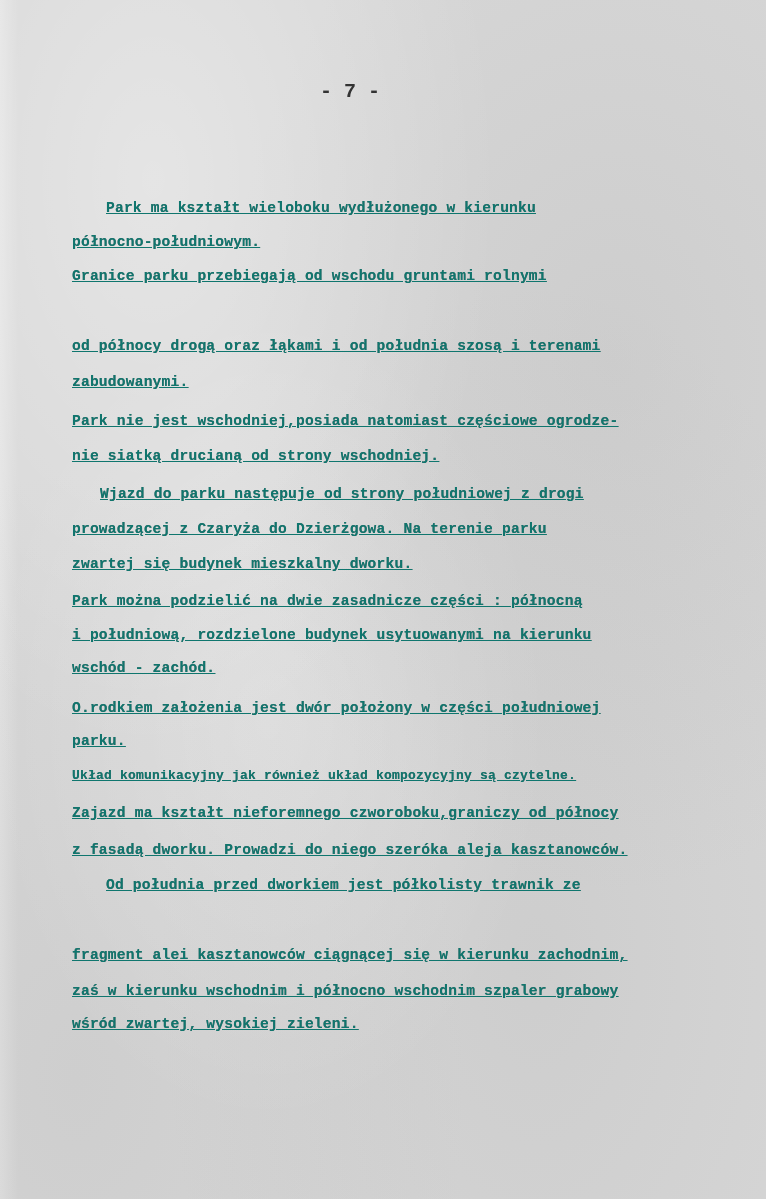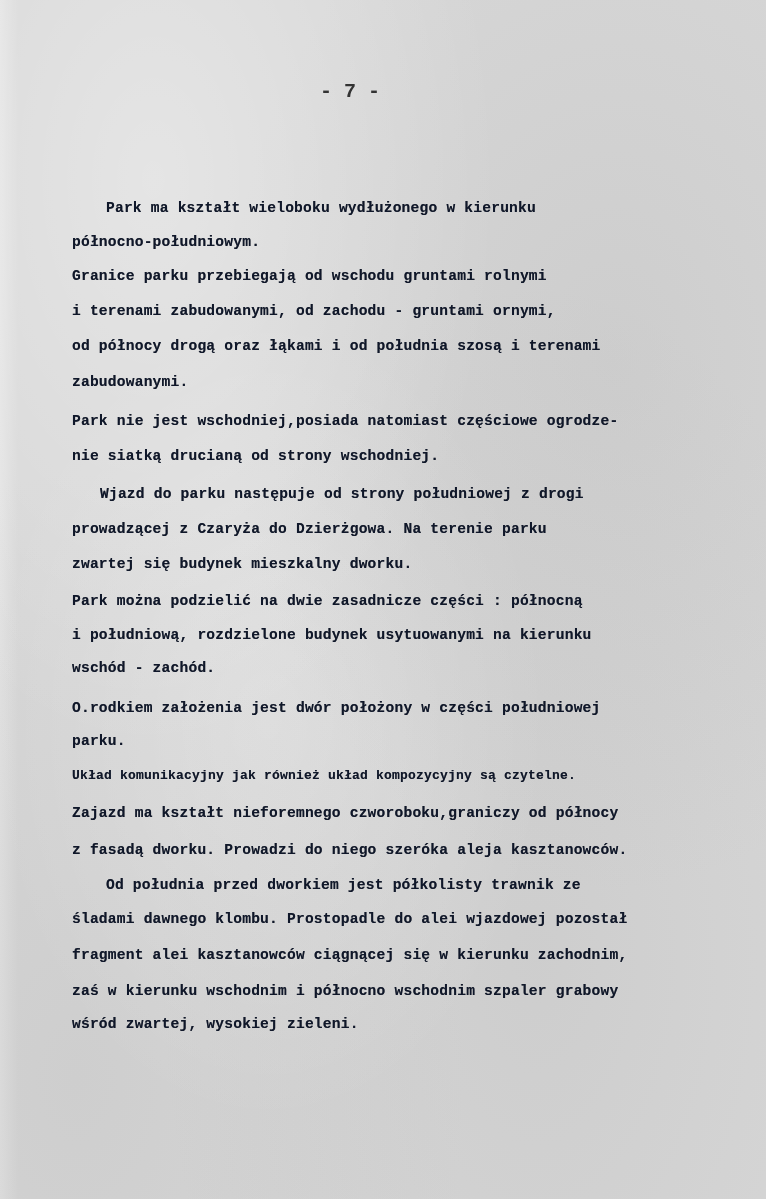--- a/index.html
+++ b/index.html
@@ -20,49 +20,48 @@
     color: #3c3c3c;
   }
   .page-number {
     position: absolute; top: 80px; left: 280px; width: 140px;
     font-size: 20px; font-weight: bold; letter-spacing: 0; text-align: center;
     color: #333;
   }
   .line {
     position: absolute; left: 72px; white-space: pre;
     font-size: 14.6px; font-weight: bold; letter-spacing: 0.2px;
-    line-height: 18px; color: #0f172a;
+    line-height: 18px; color: #0f766e;
     text-shadow: 0 0 0.6px rgba(40,40,40,0.6);
+    text-decoration: underline;
   }
   .line.indent { left: 106px; }
   .line.indent-sm { left: 100px; }
 </style>
 </head>
 <body>
 
 <div class="page">
   <div class="page-number">-  7  -</div>
 
   <div class="line indent" style="top:199px">Park ma kształt wieloboku wydłużonego w kierunku</div>
   <div class="line" style="top:233px">północno-południowym.</div>
   <div class="line" style="top:267px">Granice parku przebiegają od wschodu gruntami rolnymi</div>
-  <div class="line" style="top:302px">i terenami zabudowanymi, od zachodu - gruntami ornymi,</div>
   <div class="line" style="top:337px">od północy drogą oraz łąkami i od południa szosą i terenami</div>
   <div class="line" style="top:373px">zabudowanymi.</div>
   <div class="line" style="top:412px">Park nie jest wschodniej,posiada natomiast częściowe ogrodze-</div>
   <div class="line" style="top:447px">nie siatką drucianą od strony wschodniej.</div>
   <div class="line" style="top:520px">prowadzącej z Czaryża do Dzierżgowa. Na terenie parku</div>
   <div class="line indent-sm" style="top:485px">Wjazd do parku następuje od strony południowej z drogi</div>
   <div class="line" style="top:555px">zwartej się budynek mieszkalny dworku.</div>
   <div class="line" style="top:592px">Park można podzielić na dwie zasadnicze części : północną</div>
   <div class="line" style="top:626px">i południową, rozdzielone budynek usytuowanymi na kierunku</div>
   <div class="line" style="top:659px">wschód - zachód.</div>
   <div class="line" style="top:699px">O.rodkiem założenia jest dwór położony w części południowej</div>
   <div class="line" style="top:732px">parku.</div>
   <div class="line" style="top:767px; font-size:13px">Układ komunikacyjny jak również układ kompozycyjny są czytelne.</div>
   <div class="line" style="top:804px">Zajazd ma kształt nieforemnego czworoboku,graniczy od północy</div>
   <div class="line" style="top:841px">z fasadą dworku. Prowadzi do niego szeróka aleja kasztanowców.</div>
   <div class="line indent" style="top:876px">Od południa przed dworkiem jest półkolisty trawnik ze</div>
-  <div class="line" style="top:910px">śladami dawnego klombu. Prostopadle do alei wjazdowej pozostał</div>
   <div class="line" style="top:946px">fragment alei kasztanowców ciągnącej się w kierunku zachodnim,</div>
   <div class="line" style="top:982px">zaś w kierunku wschodnim i północno wschodnim szpaler grabowy</div>
   <div class="line" style="top:1015px">wśród zwartej, wysokiej zieleni.</div>
 </div>
 
 </body></html>

